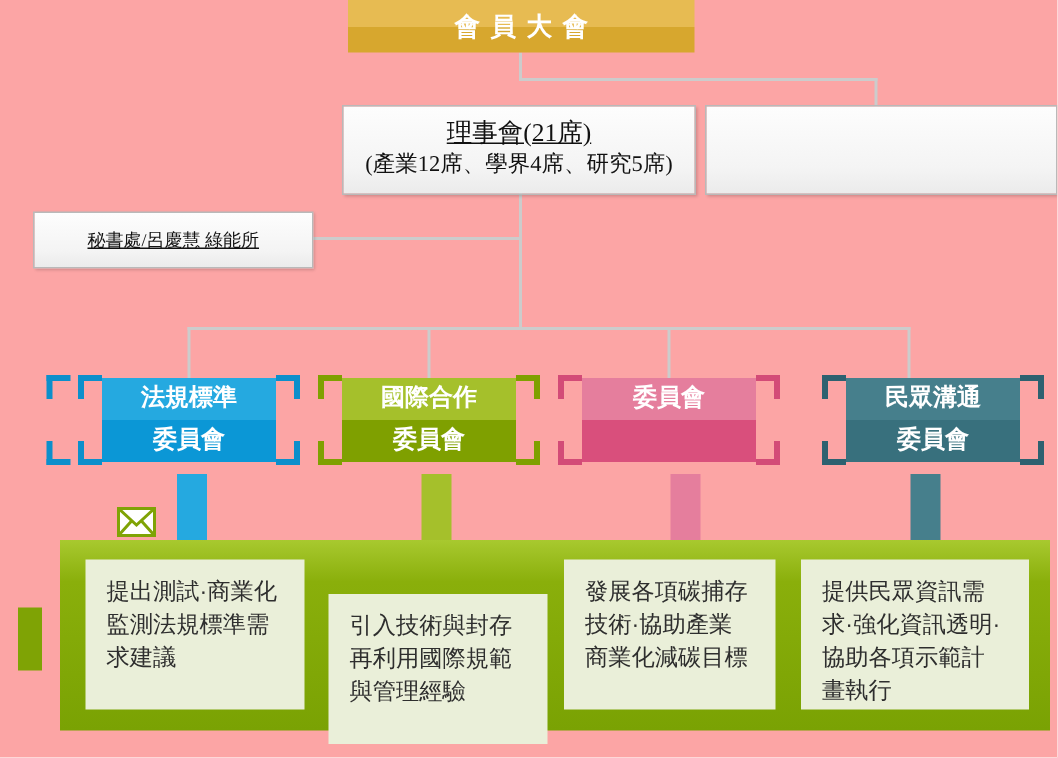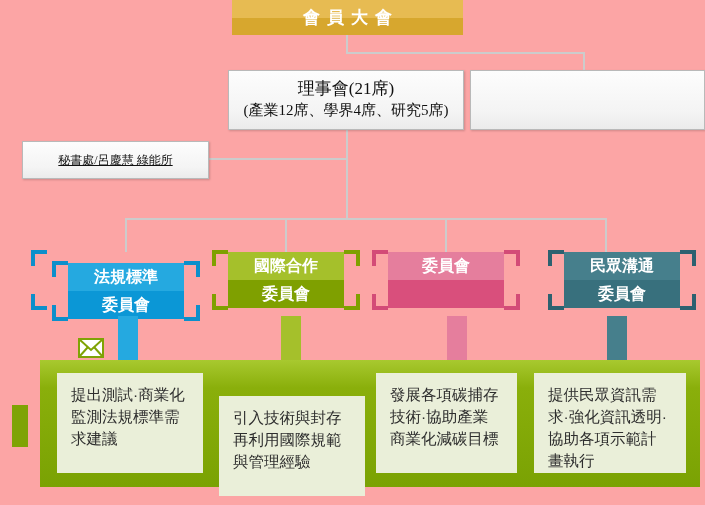--- a/index.html
+++ b/index.html
@@ -18,21 +18,21 @@
     color:#fff;font-weight:bold;font-size:17px;letter-spacing:7px;
     display:flex;align-items:center;justify-content:center;text-indent:7px;
   }
   
   .white-box{
     position:absolute;background:linear-gradient(180deg,#fdfdfd 0%,#f4f4f4 70%,#ebebeb 100%);
     border:1px solid #b9b9b9;box-shadow:1px 1px 2px rgba(0,0,0,.18);
     color:#111;text-align:center;
     font-family:"Liberation Serif","DejaVu Serif",serif;
   }
-  .white-box .t1{font-size:17px;line-height:22px;padding-top:7px;}
+  .white-box .t1{font-size:17px;line-height:22px;padding-top:7px;text-decoration:underline;}
   .white-box .t2{font-size:15px;line-height:20px;}
   .sec-box{display:flex;align-items:center;justify-content:center;font-size:12px;text-decoration:underline;}
   
   .committee{position:absolute;top:250px;width:148px;height:60px;}
   .bk{position:absolute;width:12px;height:12px;}
   .bk.tl{left:0;top:0;border-top:4px solid var(--bk);border-left:4px solid var(--bk);}
   .bk.tr{right:0;top:0;border-top:4px solid var(--bk);border-right:4px solid var(--bk);}
   .bk.bl{left:0;bottom:0;border-bottom:4px solid var(--bk);border-left:4px solid var(--bk);}
   .bk.br{right:0;bottom:0;border-bottom:4px solid var(--bk);border-right:4px solid var(--bk);}
   .cbox{
@@ -87,21 +87,21 @@
 
   <div class="white-box sec-box" style="left:22px;top:141px;width:185px;height:36px;">
     <span>秘書處/呂慶慧 綠能所</span>
   </div>
 
   <div class="extra-marks" style="--bk: #0c8fcb;">
     <span class="bk tl"></span>
     <span class="bk bl"></span>
   </div>
 
-  <div class="committee" style="left: 52px; margin-top: 11px; --cl: #25a9e0; --cd: #0b97d6; --bk: #0c8fcb;">
+  <div class="committee" style="left: 52px; --cl: #25a9e0; --cd: #0b97d6; --bk: #0c8fcb;">
     <span class="bk tl"></span>
     <span class="bk tr"></span>
     <span class="bk bl"></span>
     <span class="bk br"></span>
     <div class="cbox">
       <div class="l">法規標準</div>
       <div class="l">委員會</div>
     </div>
   </div>
 

